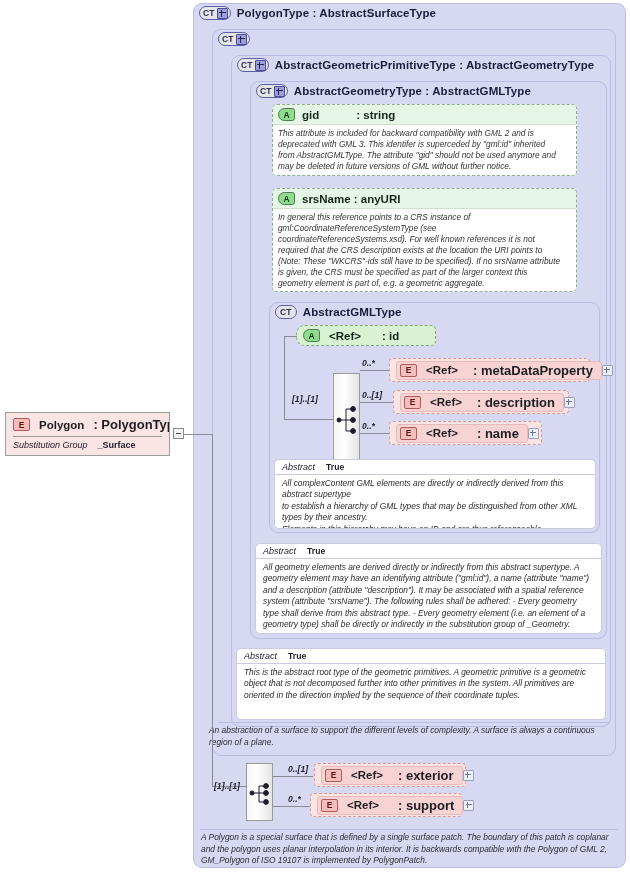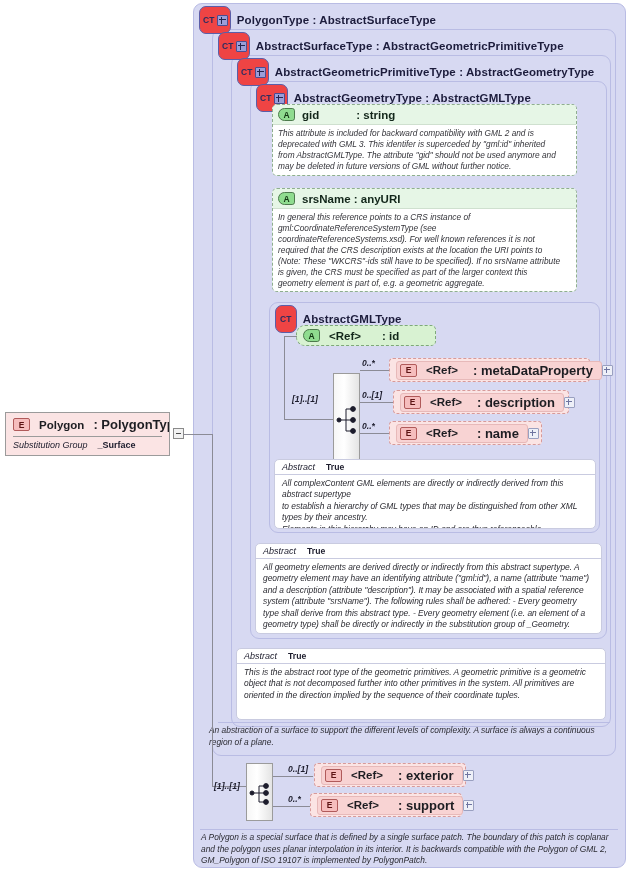--- a/index.html
+++ b/index.html
@@ -23,24 +23,24 @@
     display:flex;align-items:center;gap:6px;
     white-space:nowrap;
   }
   .ct-title{
     font-size:11.5px;font-weight:bold;color:#1c1c3c;letter-spacing:.1px;
   }
 
   
   .icon-ct{
     display:inline-flex;align-items:center;
-    height:28px;
+    height:14px;
     border:1.3px solid #5b5ea8;
     border-radius:7px;
-    background:#ef4444;
+    background:#e5e5e5;
     padding:0 1px 0 3px;
     box-sizing:border-box;
   }
   .icon-ct .lbl{font-size:8.5px;font-weight:bold;color:#2b2d60;line-height:11px;letter-spacing:.2px;}
   .icon-ct .plus{
     width:9px;height:9px;margin-left:2px;margin-right:1px;
     background:#9b9ed8;border:1px solid #4a4d92;border-radius:1px;
     position:relative;
   }
   .icon-ct .plus:before,.icon-ct .plus:after{
@@ -233,21 +233,20 @@
         <span class="plus"></span>
     </span>
     <span class="ct-title">PolygonType : AbstractSurfaceType</span>
   </div>
 
   <div class="ct-head" style="left:218px;top:32px;">
     <span class="icon-ct">
       <span class="lbl">CT</span>
         <span class="plus"></span>
     </span>
-    <span class="ct-title">AbstractSurfaceType : AbstractGeometricPrimitiveType</span>
   </div>
 
   <div class="ct-head" style="left:237px;top:58px;">
     <span class="icon-ct">
       <span class="lbl">CT</span>
         <span class="plus"></span>
     </span>
     <span class="ct-title">AbstractGeometricPrimitiveType : AbstractGeometryType</span>
   </div>
 

